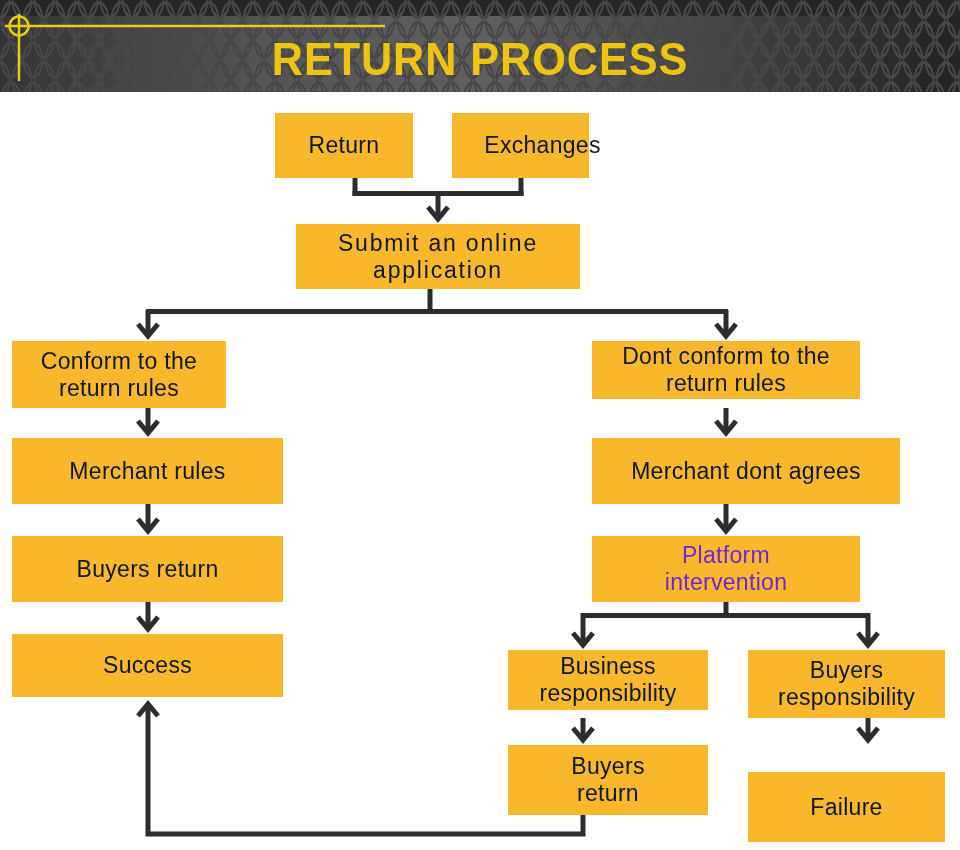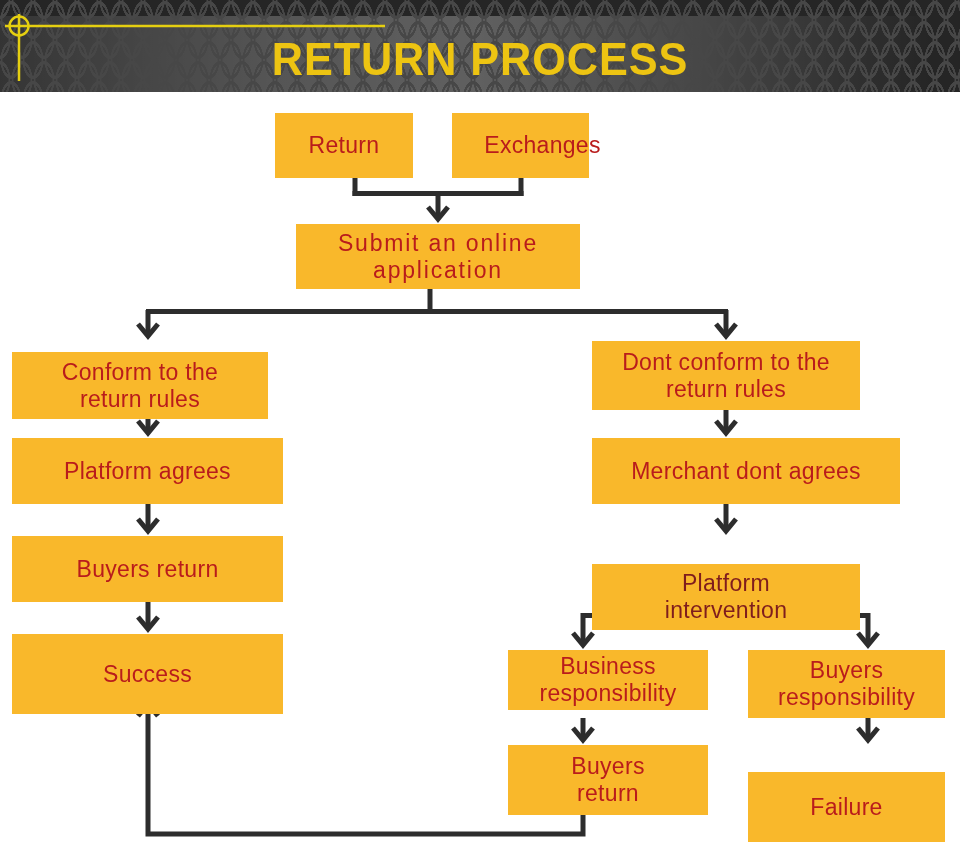--- a/index.html
+++ b/index.html
@@ -27,26 +27,26 @@
     position:absolute; left:0; top:31px; width:100%;
     text-align:center; color:#EDC412;
     font-size:47px; font-weight:700; letter-spacing:1px;
     transform:scaleX(0.92);
   }
   .corner-ornament { position:absolute; left:0; top:0; }
 
   
   .connectors { position:absolute; left:0; top:0; }
   .node {
-    position:absolute; background:#F9B82B; color:#b91c1c;
+    position:absolute; background:#F9B82B; color:#0f172a;
     display:flex; align-items:center; justify-content:center;
     text-align:center; font-size:23px; line-height:1.16;
     letter-spacing:0.3px; white-space:pre-line;
   }
-  .node.dark-text { color:#7f1d1d;margin-top:28px; }
+  .node.dark-text { color:#6d28d9; }
   .node.spaced { letter-spacing:1.8px; }
 </style>
 </head>
 <body>
 
 <div class="page">
 
   <header class="slide-header">
     <svg class="corner-ornament" width="960" height="95" viewBox="0 0 960 95">
       <line x1="5" y1="26" x2="385" y2="26" stroke="#E5CF10" stroke-width="2.5"></line>
@@ -93,30 +93,30 @@
     </g>
   </svg>
 
   <div class="node" style="left:275px; top:113px; width:138px; height:65px;">Return</div>
 
   <div class="node" style="left:452px; top:113px; width:137px; height:65px;padding-left:44px;">Exchanges</div>
 
   <div class="node spaced" style="left:296px; top:224px; width:284px; height:65px;">Submit an online
 application</div>
 
-  <div class="node" style="left:12px; top:341px; width:256px; height:67px;margin-top:11px;">Conform to the
+  <div class="node" style="left:12px; top:341px; width:214px; height:67px;">Conform to the
 return rules</div>
 
-  <div class="node" style="left:12px; top:438px; width:271px; height:66px;">Platform agrees</div>
+  <div class="node" style="left:12px; top:438px; width:271px; height:66px;">Merchant rules</div>
 
   <div class="node" style="left:12px; top:536px; width:271px; height:66px;">Buyers return</div>
 
-  <div class="node" style="left:12px; top:634px; width:271px; height:80px;">Success</div>
+  <div class="node" style="left:12px; top:634px; width:271px; height:63px;">Success</div>
 
-  <div class="node" style="left:592px; top:341px; width:268px; height:69px;">Dont conform to the
+  <div class="node" style="left:592px; top:341px; width:268px; height:58px;">Dont conform to the
 return rules</div>
 
   <div class="node" style="left:592px; top:438px; width:308px; height:66px;">Merchant dont agrees</div>
 
   <div class="node dark-text" style="left:592px; top:536px; width:268px; height:66px;">Platform
 intervention</div>
 
   <div class="node" style="left:508px; top:650px; width:200px; height:60px;">Business
 responsibility</div>
 

